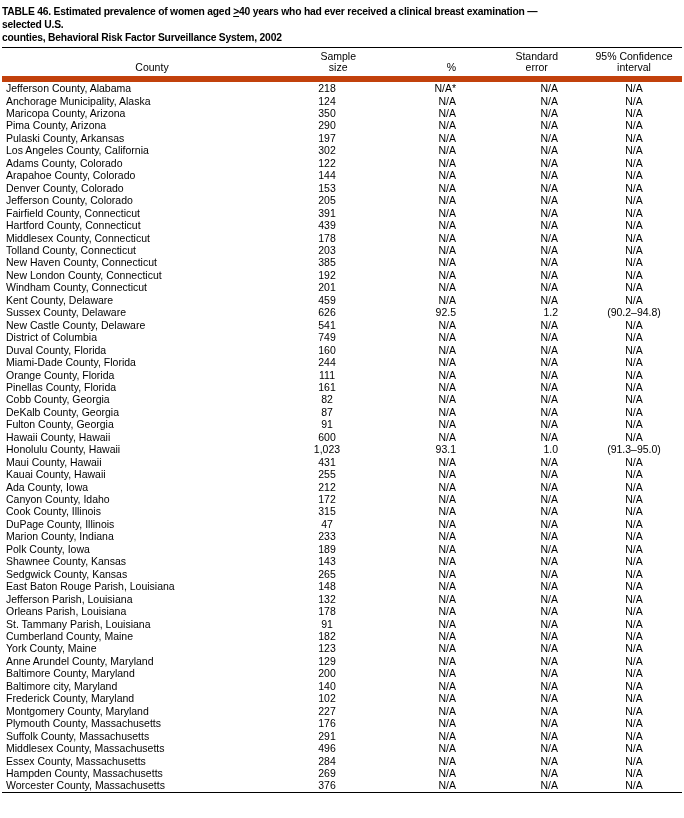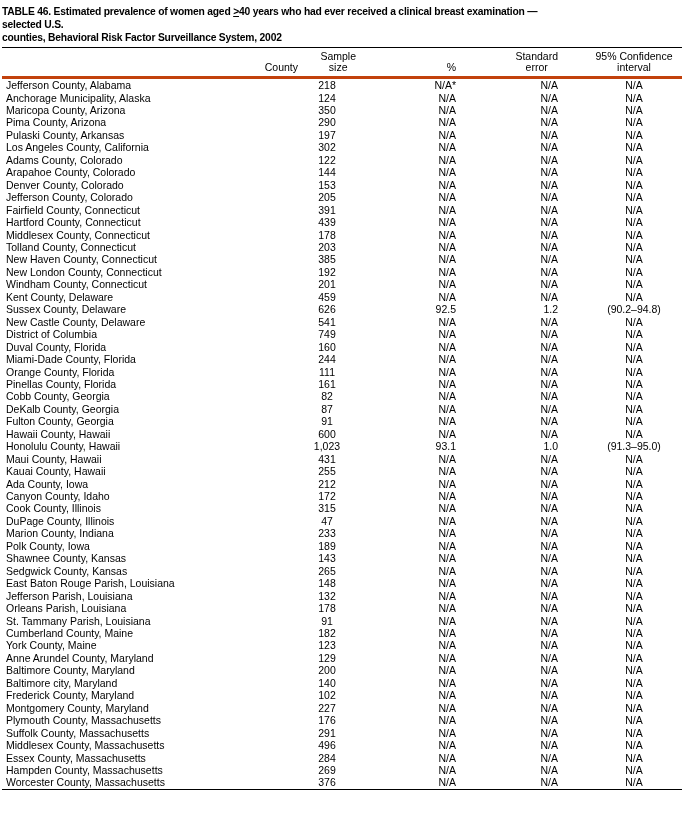--- a/index.html
+++ b/index.html
@@ -33,23 +33,23 @@
   col.c2 { width: 62px; }
   col.c3 { width: 100px; }
   col.c4 { width: 100px; }
   col.c5 { width: 122px; }
   thead th {
     font-weight: normal;
     font-size: 10.5px;
     line-height: 1.12;
     vertical-align: bottom;
     padding: 3px 0 2px 0;
-    border-bottom: 3px solid #c2410c;
+    border-bottom: 6px solid #c2410c;
   }
-  th.h-county { text-align: right; padding-left: 4px; }
+  th.h-county { text-align: center; padding-left: 4px; }
   th.h-sample { text-align: right; padding-right: 4px; }
   th.h-pct    { text-align: right; padding-right: 4px; }
   th.h-se     { text-align: right; padding-right: 2px; }
   th.h-ci     { text-align: center; padding-left: 26px; }
   .hgroup { display: inline-block; text-align: center; }
   tbody td {
     font-size: 10.5px;
     line-height: 12.45px;
     height: 12.45px;
     white-space: nowrap;

